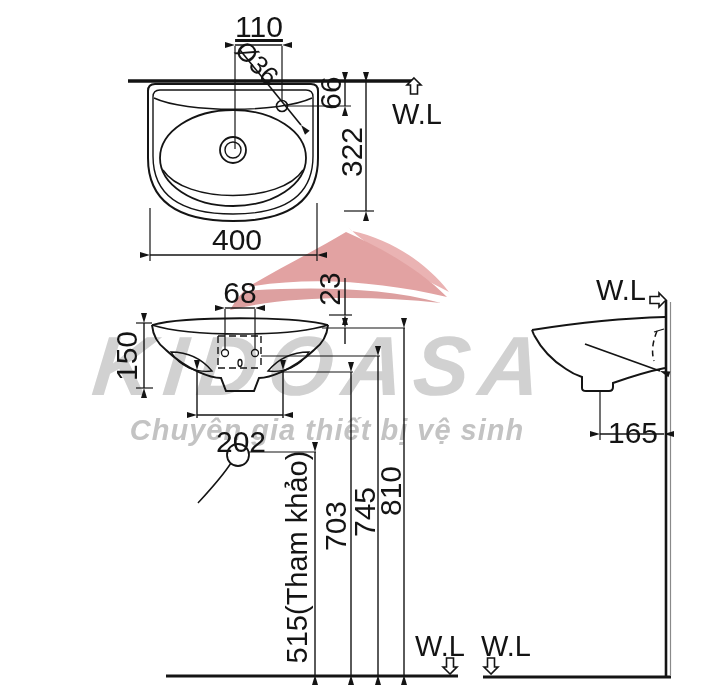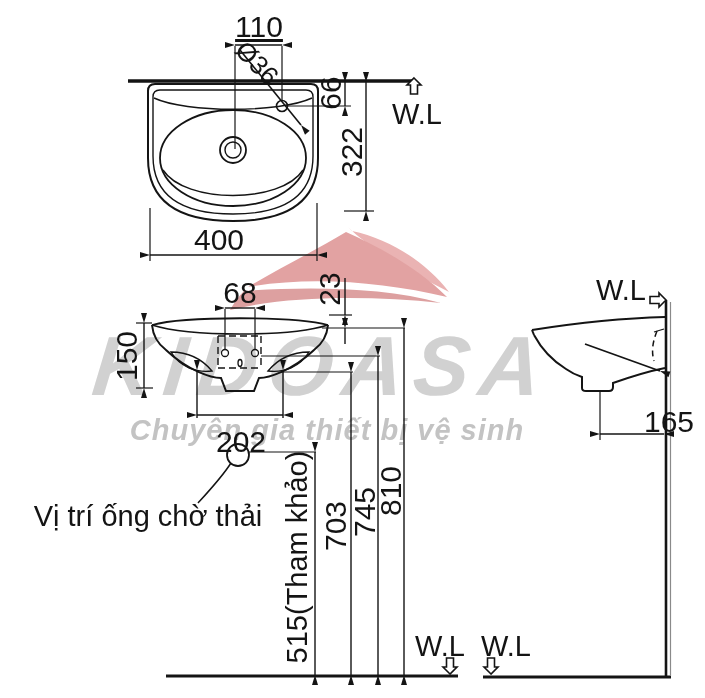--- a/index.html
+++ b/index.html
@@ -120,31 +120,30 @@
       <path stroke-width="1.2" d="M600,391 V440"></path>
       <path stroke-width="1.4" d="M600,434 H664" marker-start="url(#arr)" marker-end="url(#arr)"></path>
     </g>
   </svg>
 
   <div class="lbl" style="left:259px;top:27px;text-decoration:underline;">110</div>
   <div class="lbl diag" style="left:257px;top:63px;">Ø36</div>
   <div class="lbl v" style="left:331px;top:93px;">66</div>
   <div class="lbl v" style="left:352px;top:152px;">322</div>
   <div class="lbl small" style="left:417px;top:114px;">W.L</div>
-  <div class="lbl" style="left:219px;top:240px;">400</div>
+  <div class="lbl" style="left:237px;top:240px;">400</div>
 
   <div class="lbl" style="left:240px;top:293px;">68</div>
   <div class="lbl v" style="left:330px;top:289px;">23</div>
   <div class="lbl v" style="left:127px;top:356px;">150</div>
   <div class="lbl" style="left:241px;top:402px;margin-top:40px;">202</div>
 
   <div class="lbl small" style="left:621px;top:290px;">W.L</div>
-  <div class="lbl" style="left:633px;top:422px;margin-left:36px;">165</div>
+  <div class="lbl" style="left:633px;top:433px;">165</div>
 
-  <div class="lbl small" style="left:148px;top:516px;">Vị trí ống chờ thải</div>
   <div class="lbl v small" style="left:297px;top:557px;">515(Tham khảo)</div>
   <div class="lbl v" style="left:336px;top:526px;">703</div>
   <div class="lbl v" style="left:365px;top:512px;">745</div>
   <div class="lbl v" style="left:391px;top:491px;">810</div>
   <div class="lbl small" style="left:440px;top:646px;">W.L</div>
   <div class="lbl small" style="left:506px;top:646px;">W.L</div>
 
 </div>
 
 </body></html>

